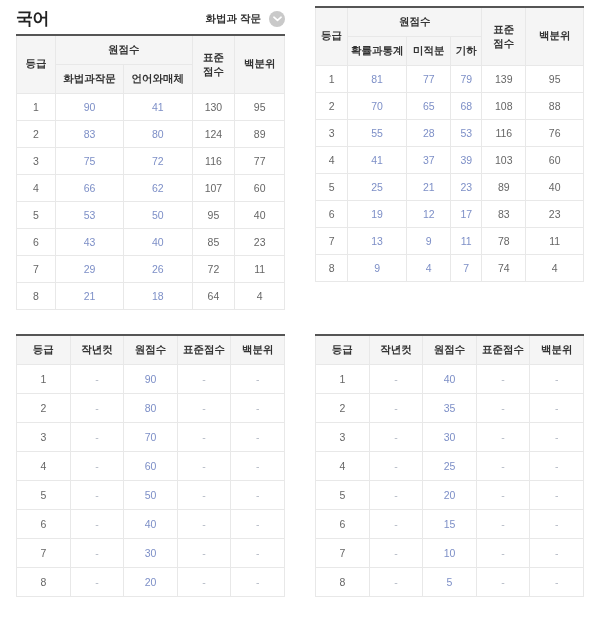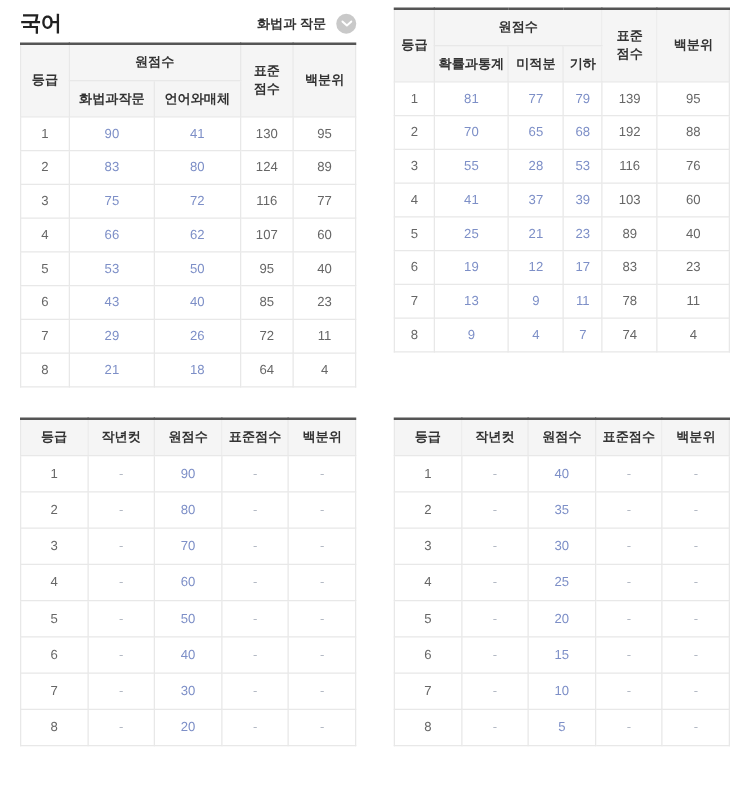--- a/index.html
+++ b/index.html
@@ -194,21 +194,21 @@
               <td class="blue">77</td>
               <td class="blue">79</td>
               <td>139</td>
               <td>95</td>
             </tr>
             <tr>
               <td>2</td>
               <td class="blue">70</td>
               <td class="blue">65</td>
               <td class="blue">68</td>
-              <td>192</td>
+              <td>108</td>
               <td>88</td>
             </tr>
             <tr>
               <td>3</td>
               <td class="blue">55</td>
               <td class="blue">28</td>
               <td class="blue">53</td>
               <td>116</td>
               <td>76</td>
             </tr>

